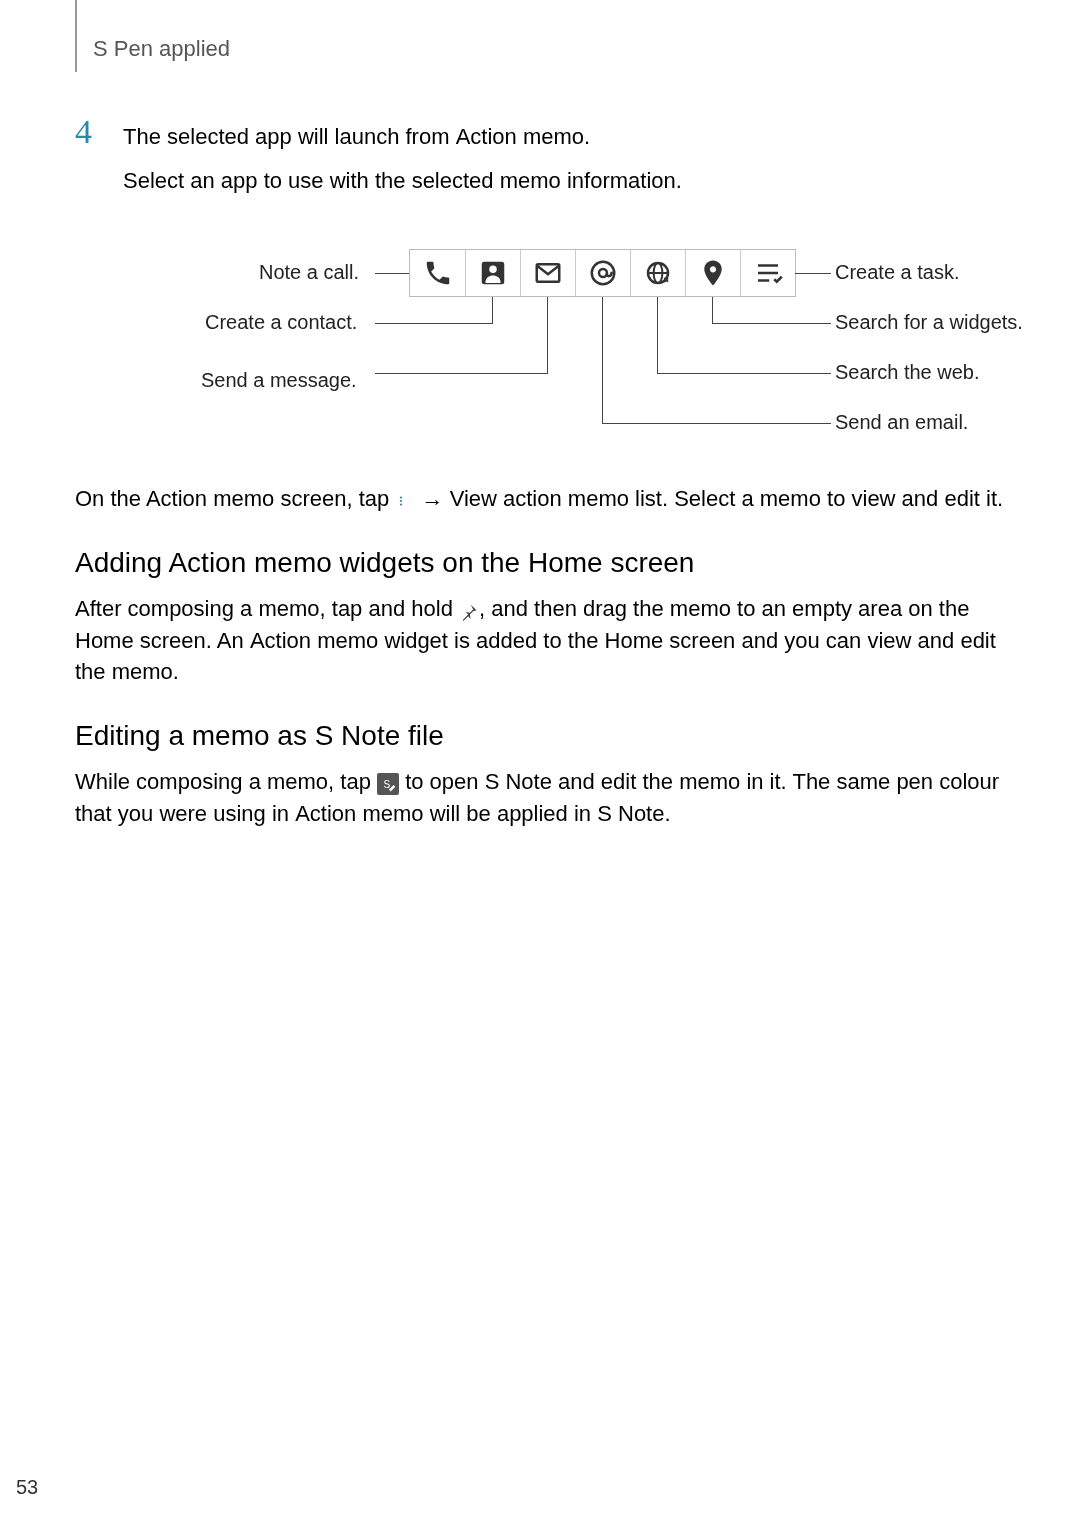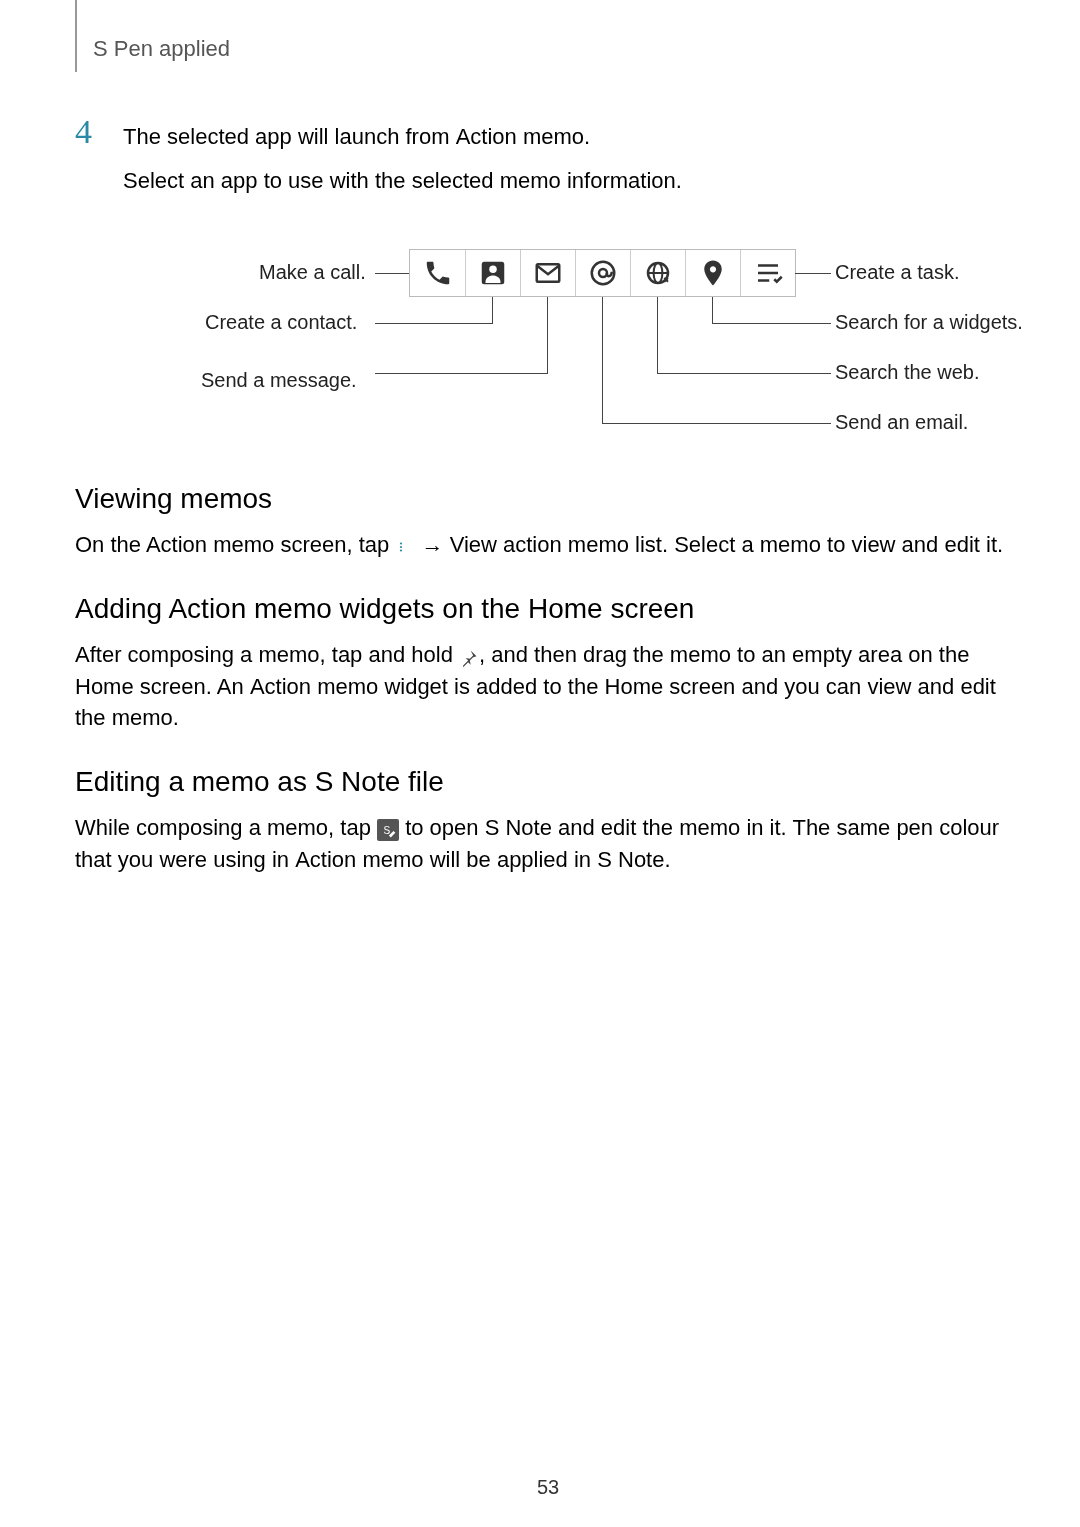--- a/index.html
+++ b/index.html
@@ -22,21 +22,21 @@
   .icon-svg { width: 30px; height: 30px; }
 
   .dlabel { position: absolute; font-size: 20px; color: #222; white-space: nowrap; }
   .dline { position: absolute; background: #444; }
 
   .h2 { font-size: 28px; margin: 32px 0 14px 0; font-weight: 400; }
   .para { font-size: 22px; line-height: 1.45; margin-bottom: 10px; }
   .inline-icon { display: inline-block; vertical-align: middle; width: 20px; height: 22px; }
   .small-inline { display: inline-block; vertical-align: middle; width: 22px; height: 22px; background: #555; border-radius: 2px; }
 
-  .page-num { position: absolute; left: 16px; right: 0; bottom: 28px; text-align: center; font-size: 20px; color: #333; }
+  .page-num { position: absolute; left: 16px; right: 0; bottom: 28px; font-size: 20px; color: #333; }
 </style>
 </head>
 <body>
 
 <div class="page">
   <div class="header-region">
     <div class="header-bar"></div>
     <div class="header-title">S Pen applied</div>
   </div>
 
@@ -91,21 +91,21 @@
           </svg>
       </div>
       <div class="icon-cell">
         <svg class="icon-svg" viewBox="0 0 24 24">
             <path d="M4 6h16M4 12h16M4 18h9" stroke="#333" stroke-width="2"></path>
             <path d="M17 17l2 2 4-4" stroke="#333" stroke-width="2" fill="none"></path>
           </svg>
       </div>
     </div>
 
-    <span class="dlabel" style="left:184px; top:28px;">Make a call.</span>
+    <span class="dlabel" style="left:184px; top:28px;">Note a call.</span>
     <span class="dlabel" style="left:130px; top:78px;">Create a contact.</span>
     <span class="dlabel" style="left:126px; top:136px;">Send a message.</span>
 
     <span class="dlabel" style="left:760px; top:28px;">Create a task.</span>
     <span class="dlabel" style="left:760px; top:78px;">Search for a widgets.</span>
     <span class="dlabel" style="left:760px; top:128px;">Search the web.</span>
     <span class="dlabel" style="left:760px; top:178px;">Send an email.</span>
 
     <div class="dline" style="left:300px; top:40px; width:34px; height:1px;"></div>
     <div class="dline" style="left:300px; top:90px; width:118px; height:1px;"></div>
@@ -115,21 +115,20 @@
 
     <div class="dline" style="left:720px; top:40px; width:36px; height:1px;"></div>
     <div class="dline" style="left:637px; top:64px; width:1px; height:27px;"></div>
     <div class="dline" style="left:637px; top:90px; width:119px; height:1px;"></div>
     <div class="dline" style="left:582px; top:64px; width:1px; height:77px;"></div>
     <div class="dline" style="left:582px; top:140px; width:174px; height:1px;"></div>
     <div class="dline" style="left:527px; top:64px; width:1px; height:127px;"></div>
     <div class="dline" style="left:527px; top:190px; width:229px; height:1px;"></div>
   </div>
 
-  <h2 class="h2">Viewing memos</h2>
   <p class="para">
     <span>On the Action memo screen, tap </span><span class="inline-icon"><svg viewBox="0 0 24 24" width="12" height="22">
           <circle cx="12" cy="5" r="2.2" fill="#2a8aa5"></circle>
           <circle cx="12" cy="12" r="2.2" fill="#2a8aa5"></circle>
           <circle cx="12" cy="19" r="2.2" fill="#2a8aa5"></circle>
         </svg></span><span> → </span><span class="semi">View action memo list</span><span>. Select a memo to view and edit it.</span>
   </p>
 
   <h2 class="h2">Adding Action memo widgets on the Home screen</h2>
   <p class="para">

